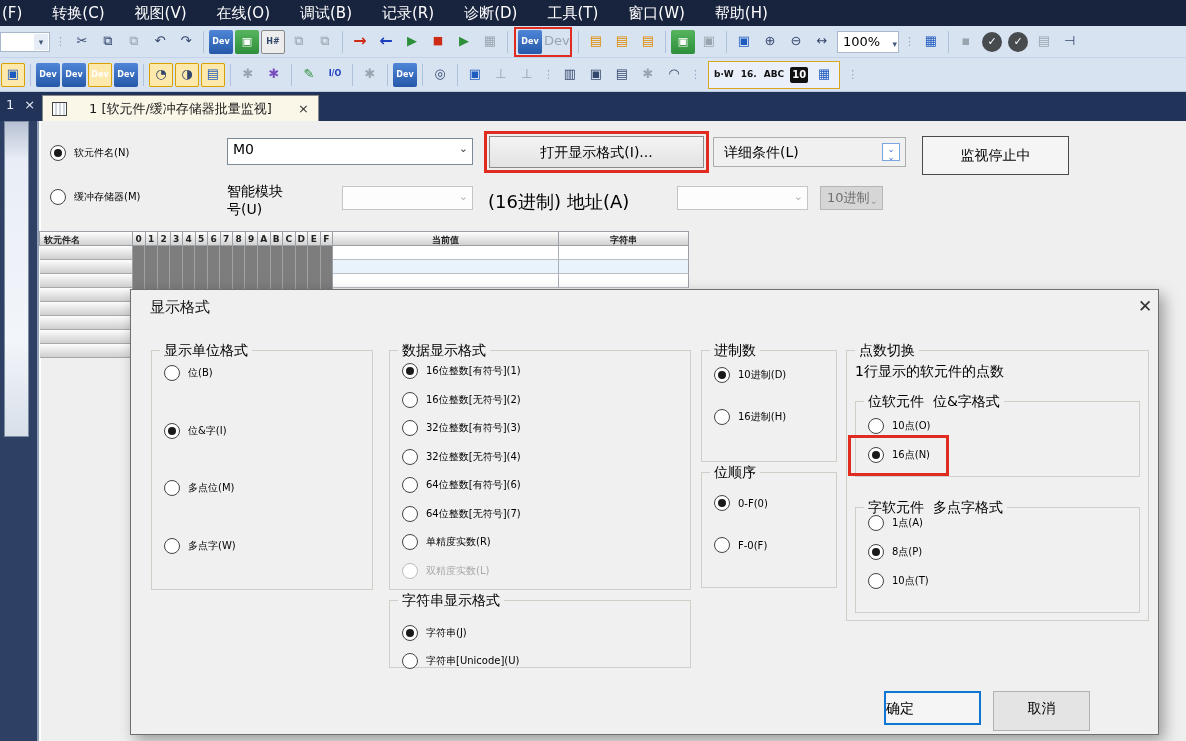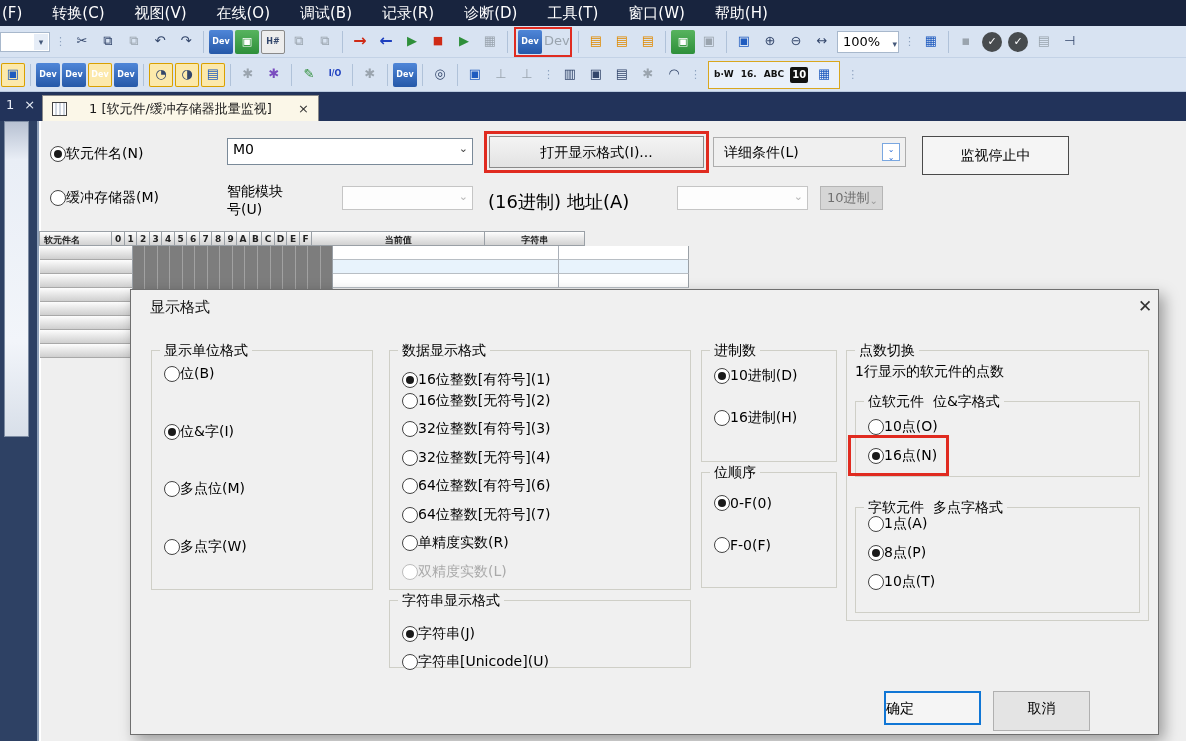--- a/index.html
+++ b/index.html
@@ -61,21 +61,21 @@
 
   
   #rail { position:absolute; left:0; top:121px; width:37px; height:620px; background:#2e4164; }
   #railstrip { position:absolute; left:4px; top:0px; width:25px; height:316px;
                border:1px solid #7d8ca3;
                background:linear-gradient(180deg,#b7c1d2,#e9eef6 12%,#f2f5fa 70%,#d8dfe9); }
 
   
   #doc { position:absolute; left:37px; top:121px; width:1149px; height:620px;
          background:#efefef; border-left:2px solid #8fa0b8; box-shadow:inset 2px 0 0 #fff; }
-  .radio { position:absolute; display:flex; align-items:center; gap:0; font-size:14px; }
+  .radio { position:absolute; display:flex; align-items:center; gap:8px; font-size:10px; }
   .rdot { width:16px; height:16px; border:1px solid #444; border-radius:50%; background:#fff; position:relative; flex:none; }
   .radio.sel .rdot::after { content:""; position:absolute; left:3px; top:3px; right:3px; bottom:3px;
                             background:#1a1a1a; border-radius:50%; }
   .radio.dis { color:#a9a9a9; }
   .radio.dis .rdot { border-color:#bcbcbc; }
 
   .combo { position:absolute; background:#fff; border:1px solid #7a8a99; }
   .combo .val { position:absolute; left:5px; top:2px; font-size:14px; }
   .combo .arr { position:absolute; right:4px; top:3px; font-size:11px; color:#444; }
   .combo.dis { background:#fdfdfd; border-color:#c5c5c5; }
@@ -93,21 +93,21 @@
   #start-btn { position:absolute; left:883px; top:60px; width:147px; height:32px;
                background:linear-gradient(#f7f7f7,#dcdcdc); border:1px solid #979797;
                text-align:center; line-height:30px; font-size:14px; }
   #module-label { position:absolute; left:188px; top:62px; font-size:14px; line-height:1.25; }
   .slabel { position:absolute; font-size:18px; }
   #base-select { position:absolute; left:781px; top:65px; width:63px; height:24px; background:#d6d6d6;
                  border:1px solid #b5b5b5; color:#6f6f6f; font-size:13px; line-height:22px; padding-left:6px; }
   #base-select .arr { position:absolute; right:4px; top:3px; font-size:10px; color:#9a9a9a; }
 
   
-  #mtable { position:absolute; left:0px; top:110px; width:546px; }
+  #mtable { position:absolute; left:0px; top:110px; width:650px; }
   .hcell { background:linear-gradient(180deg,#fefefe,#e9e9e9 45%,#d2d2d2);
            border-right:1px solid #9aa0a6; border-bottom:1px solid #9aa0a6;
            font-size:9px; font-weight:bold; color:#222; }
   #thead { display:flex; height:15px; border-top:1px solid #9aa0a6; border-left:1px solid #9aa0a6; }
   #h-dev { width:93px; padding:2px 0 0 4px; }
   #bitcols { display:flex; width:200px; }
   .bitcol { width:12.5px; text-align:center; padding-top:2px; }
   #h-val { width:226px; text-align:center; padding-top:2px; }
   #h-str { width:130px; text-align:center; padding-top:2px; }
   #tbody { position:relative; border-left:1px solid #9aa0a6; }
@@ -382,21 +382,21 @@
         <span class="rdot"></span>
         <span class="rlabel">多点位(M)</span>
       </div>
       <div class="radio" style="top: 186.5px;">
         <span class="rdot"></span>
         <span class="rlabel">多点字(W)</span>
       </div>
     </div>
   <div class="gbox" id="g-data">
     <span class="gtitle">数据显示格式</span>
-  <div class="radio sel" style="top: 20px; align-items: center;">
+  <div class="radio sel" style="top: 12px; align-items: center;">
         <span class="rdot"></span>
         <span class="rlabel">16位整数[有符号](1)</span>
       </div>
       <div class="radio" style="top: 40.5px;">
         <span class="rdot"></span>
         <span class="rlabel">16位整数[无符号](2)</span>
       </div>
       <div class="radio" style="top: 69px;">
         <span class="rdot"></span>
         <span class="rlabel">32位整数[有符号](3)</span>

